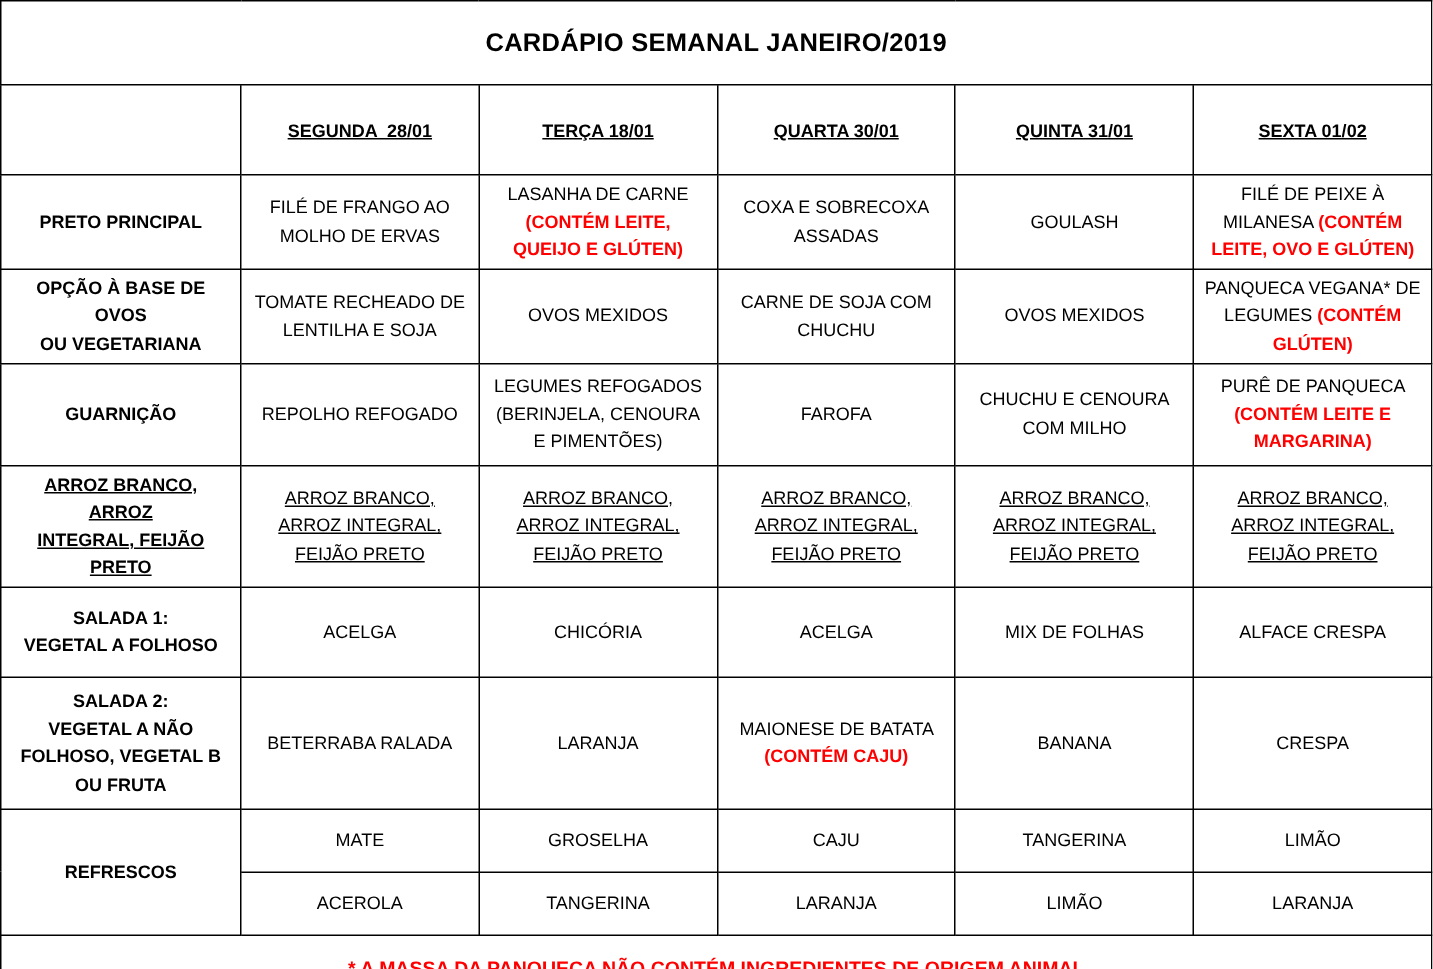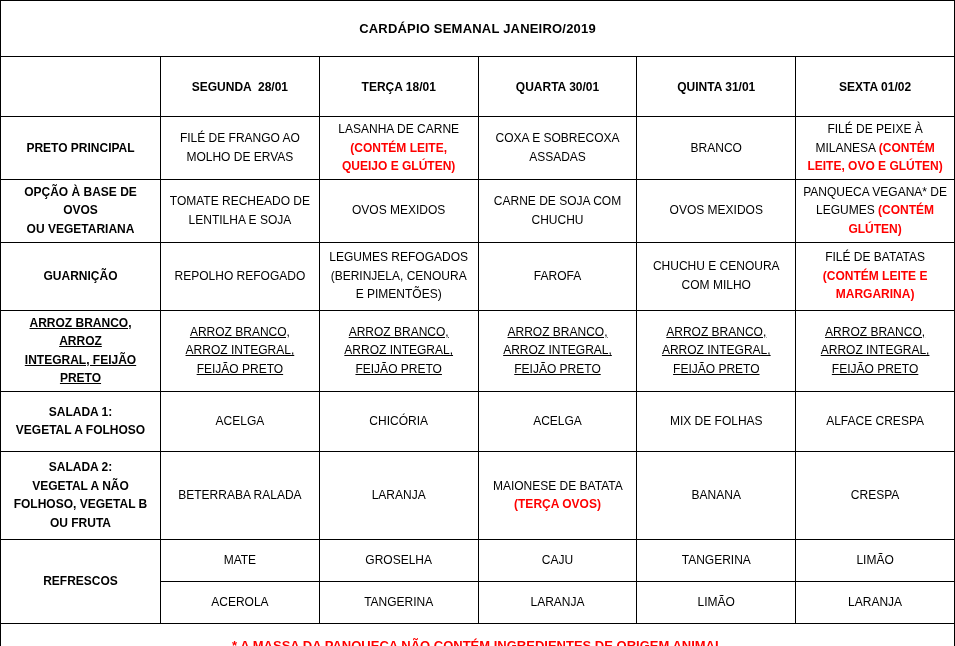--- a/index.html
+++ b/index.html
@@ -23,21 +23,21 @@
   table.menu td {
     border: 1px solid #000000;
     text-align: center;
     vertical-align: middle;
     padding: 3px 7px;
     box-sizing: border-box;
     overflow: hidden;
   }
   .title-cell {
     font-weight: bold;
-    font-size: 13px;
+    font-size: 17px;
     letter-spacing: 0.2px;
   }
   .day {
     font-weight: bold;
     font-size: 12px;
     white-space: pre-wrap;
   }
   .label {
     font-weight: bold;
     font-size: 12px;
@@ -52,21 +52,21 @@
   .cell .r {
     color: #FF0000;
     font-weight: bold;
   }
   .footer-cell {
     color: #FF0000;
     font-weight: bold;
     font-size: 13px;
   }
   tr.rt { height: 56px; }
-  tr.rh { height: 60px; }
+  tr.rh { height: 60px; text-decoration: underline; }
   tr.r1 { height: 62px; }
   tr.r2 { height: 62px; padding-left: 37px; }
   tr.r3 { height: 68px; }
   tr.r4 { height: 56px; text-decoration: underline; }
   tr.r5 { height: 60px; margin-top: 43px; }
   tr.r6 { height: 88px; }
   tr.r7 { height: 42px; }
   tr.rf { height: 44px; }
 </style>
 </head>
@@ -95,41 +95,41 @@
       <td class="day">QUARTA 30/01</td>
       <td class="day">QUINTA 31/01</td>
       <td class="day">SEXTA 01/02</td>
     </tr>
 
     <tr class="r1">
       <td class="label">PRETO PRINCIPAL</td>
       <td class="cell"><span class="m">FILÉ DE FRANGO AO MOLHO DE ERVAS</span> <span class="r"></span></td>
       <td class="cell"><span class="m">LASANHA DE CARNE</span> <span class="r">(CONTÉM LEITE, QUEIJO E GLÚTEN)</span></td>
       <td class="cell"><span class="m">COXA E SOBRECOXA ASSADAS</span> <span class="r"></span></td>
-      <td class="cell"><span class="m">BRANCO</span> <span class="r"></span></td>
+      <td class="cell"><span class="m">GOULASH</span> <span class="r"></span></td>
       <td class="cell"><span class="m">FILÉ DE PEIXE À MILANESA</span> <span class="r">(CONTÉM LEITE, OVO E GLÚTEN)</span></td>
     </tr>
 
     <tr class="r2">
       <td class="label">OPÇÃO À BASE DE OVOS
 OU VEGETARIANA</td>
       <td class="cell"><span class="m">TOMATE RECHEADO DE LENTILHA E SOJA</span> <span class="r"></span></td>
       <td class="cell"><span class="m">OVOS MEXIDOS</span> <span class="r"></span></td>
       <td class="cell"><span class="m">CARNE DE SOJA COM CHUCHU</span> <span class="r"></span></td>
       <td class="cell"><span class="m">OVOS MEXIDOS</span> <span class="r"></span></td>
       <td class="cell"><span class="m">PANQUECA VEGANA* DE LEGUMES</span> <span class="r">(CONTÉM GLÚTEN)</span></td>
     </tr>
 
     <tr class="r3">
       <td class="label">GUARNIÇÃO</td>
       <td class="cell"><span class="m">REPOLHO REFOGADO</span> <span class="r"></span></td>
       <td class="cell"><span class="m">LEGUMES REFOGADOS (BERINJELA, CENOURA E PIMENTÕES)</span> <span class="r"></span></td>
       <td class="cell"><span class="m">FAROFA</span> <span class="r"></span></td>
       <td class="cell"><span class="m">CHUCHU E CENOURA COM MILHO</span> <span class="r"></span></td>
-      <td class="cell"><span class="m">FILÉ DE BATATAS</span> <span class="r">(CONTÉM LEITE E MARGARINA)</span></td>
+      <td class="cell"><span class="m">PURÊ DE PANQUECA</span> <span class="r">(CONTÉM LEITE E MARGARINA)</span></td>
     </tr>
 
     <tr class="r4">
       <td class="label">ARROZ BRANCO, ARROZ
 INTEGRAL, FEIJÃO PRETO</td>
       <td class="cell"><span class="m">ARROZ BRANCO, ARROZ INTEGRAL, FEIJÃO PRETO</span> <span class="r"></span></td>
       <td class="cell"><span class="m">ARROZ BRANCO, ARROZ INTEGRAL, FEIJÃO PRETO</span> <span class="r"></span></td>
       <td class="cell"><span class="m">ARROZ BRANCO, ARROZ INTEGRAL, FEIJÃO PRETO</span> <span class="r"></span></td>
       <td class="cell"><span class="m">ARROZ BRANCO, ARROZ INTEGRAL, FEIJÃO PRETO</span> <span class="r"></span></td>
       <td class="cell"><span class="m">ARROZ BRANCO, ARROZ INTEGRAL, FEIJÃO PRETO</span> <span class="r"></span></td>
@@ -145,21 +145,21 @@
       <td class="cell"><span class="m">ALFACE CRESPA</span> <span class="r"></span></td>
     </tr>
 
     <tr class="r6">
       <td class="label">SALADA 2:
 VEGETAL A NÃO
 FOLHOSO, VEGETAL B
 OU FRUTA</td>
       <td class="cell"><span class="m">BETERRABA RALADA</span> <span class="r"></span></td>
       <td class="cell"><span class="m">LARANJA</span> <span class="r"></span></td>
-      <td class="cell"><span class="m">MAIONESE DE BATATA</span> <span class="r">(TERÇA OVOS)</span></td>
+      <td class="cell"><span class="m">MAIONESE DE BATATA</span> <span class="r">(CONTÉM CAJU)</span></td>
       <td class="cell"><span class="m">BANANA</span> <span class="r"></span></td>
       <td class="cell"><span class="m">CRESPA</span> <span class="r"></span></td>
     </tr>
 
     <tr class="r7">
       <td class="label" rowspan="2">REFRESCOS</td>
       <td class="cell">MATE</td>
       <td class="cell">GROSELHA</td>
       <td class="cell">CAJU</td>
       <td class="cell">TANGERINA</td>

